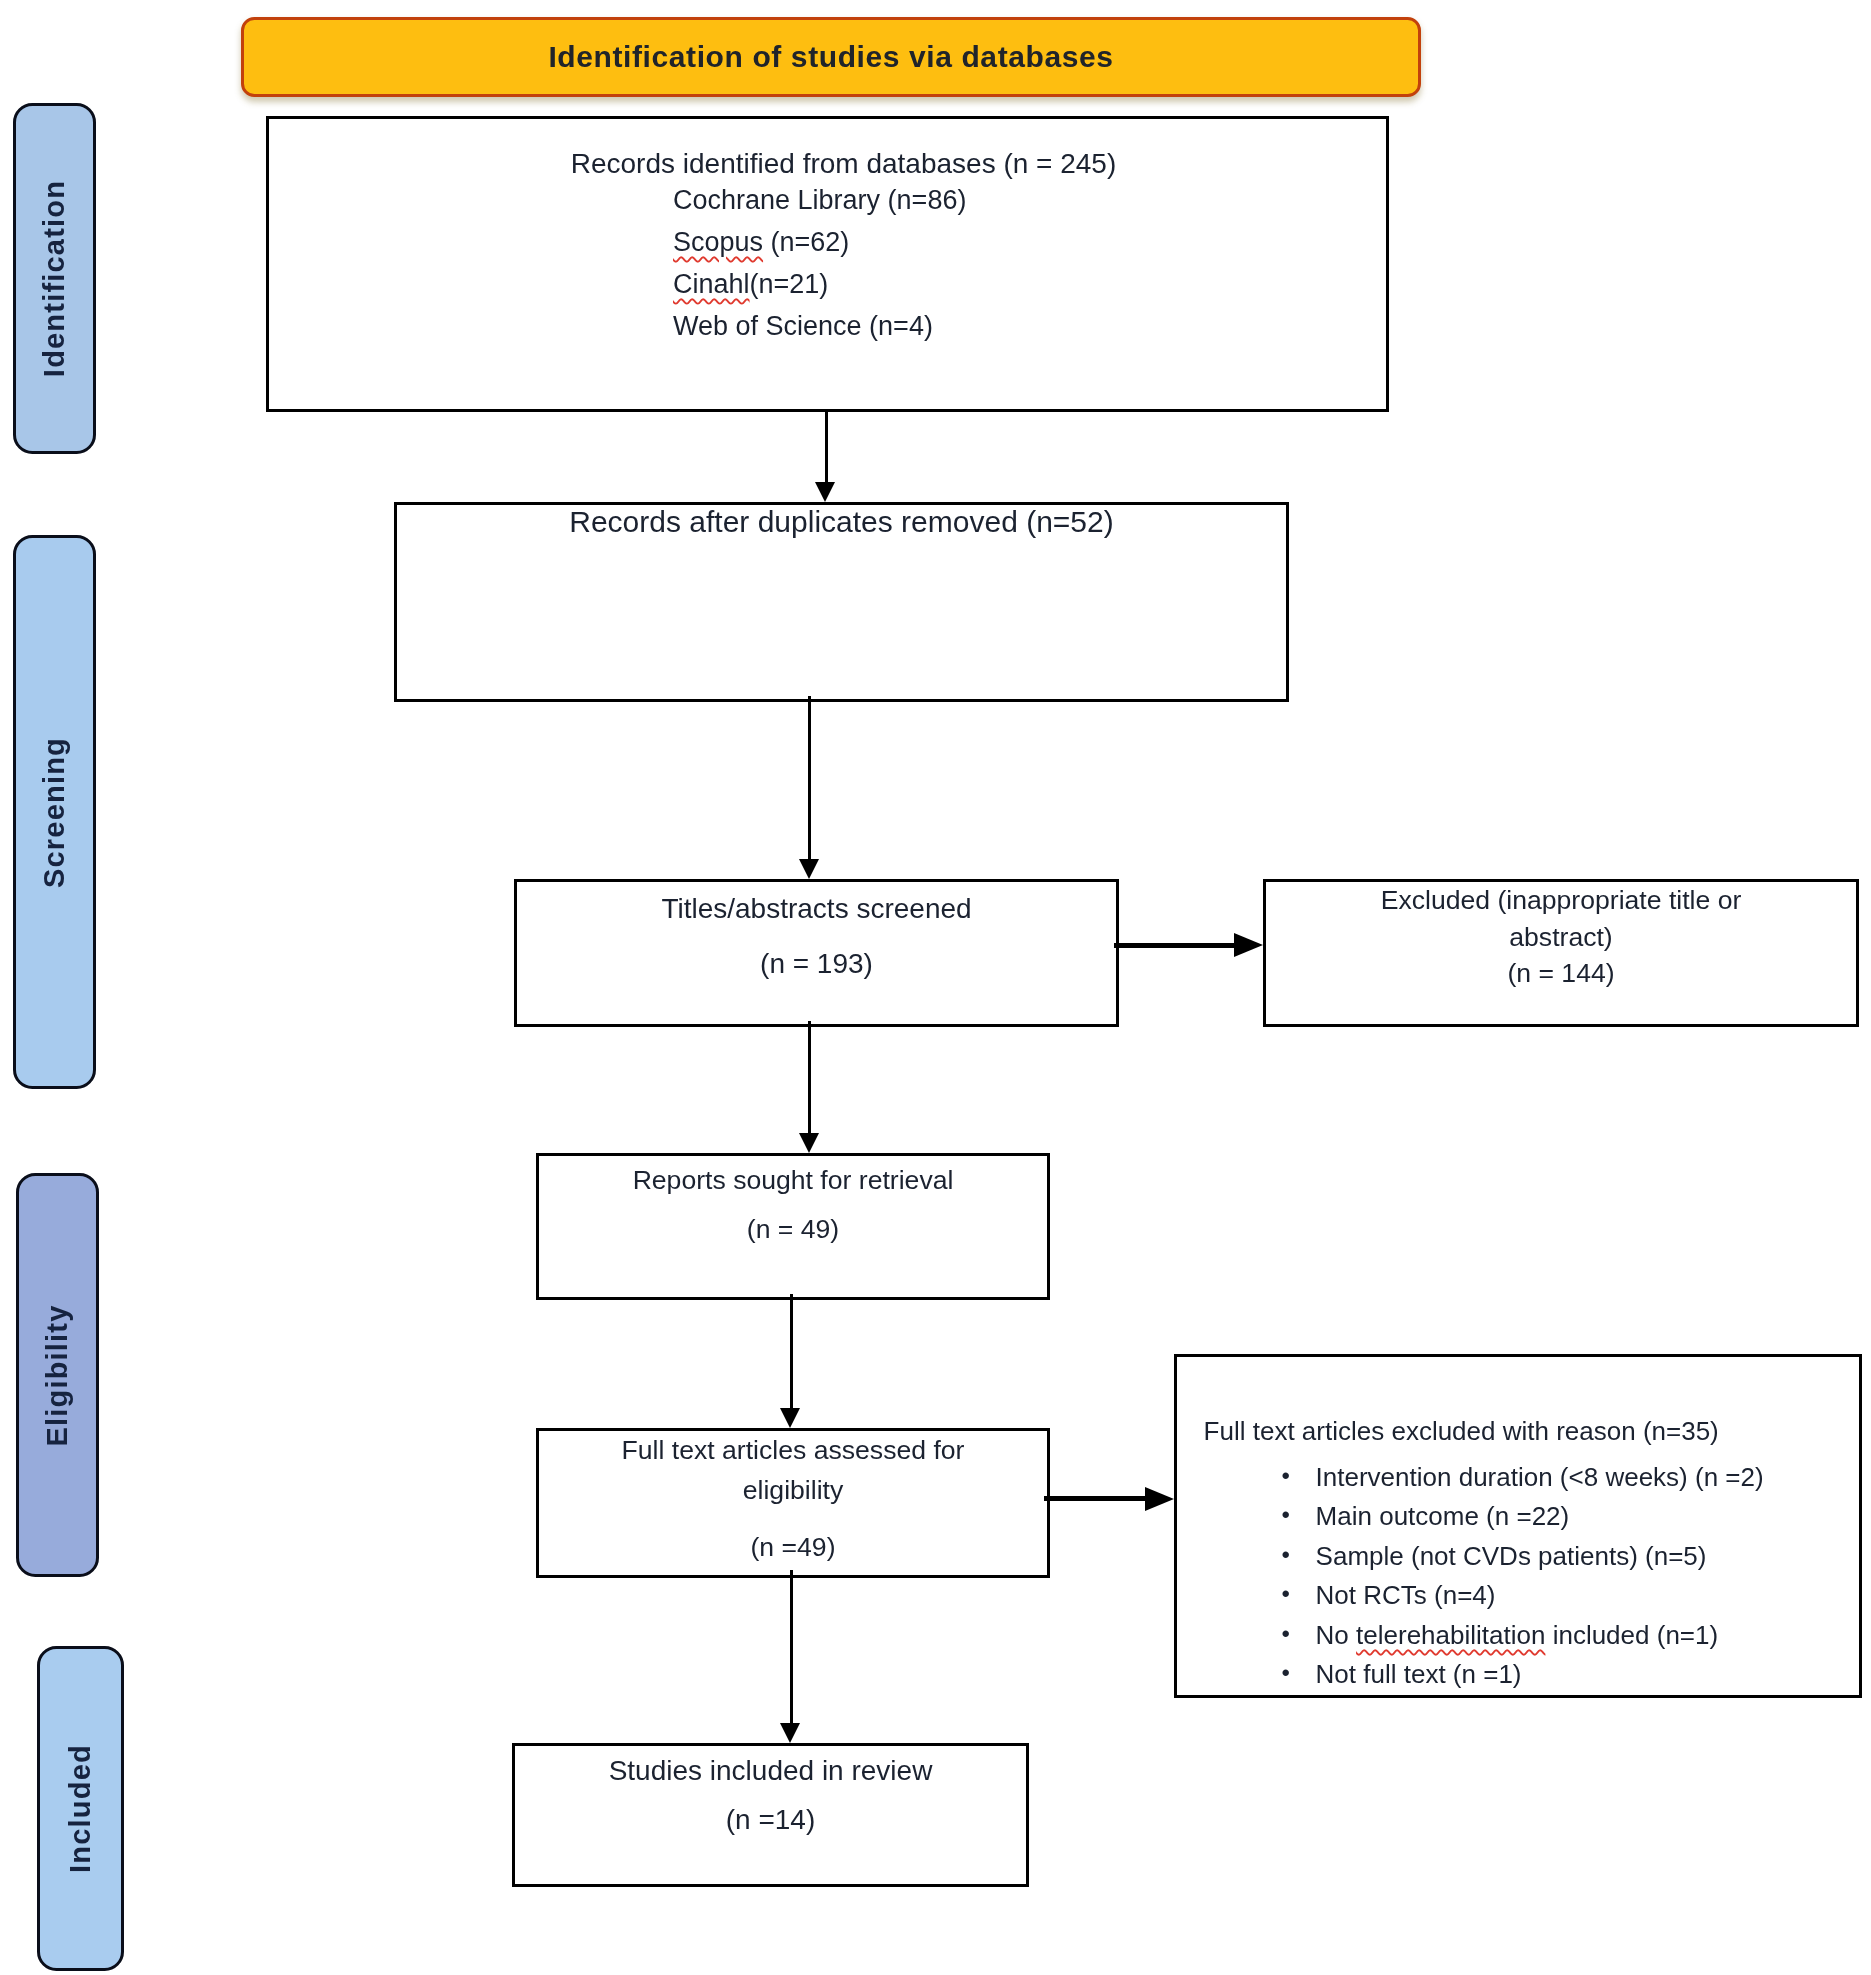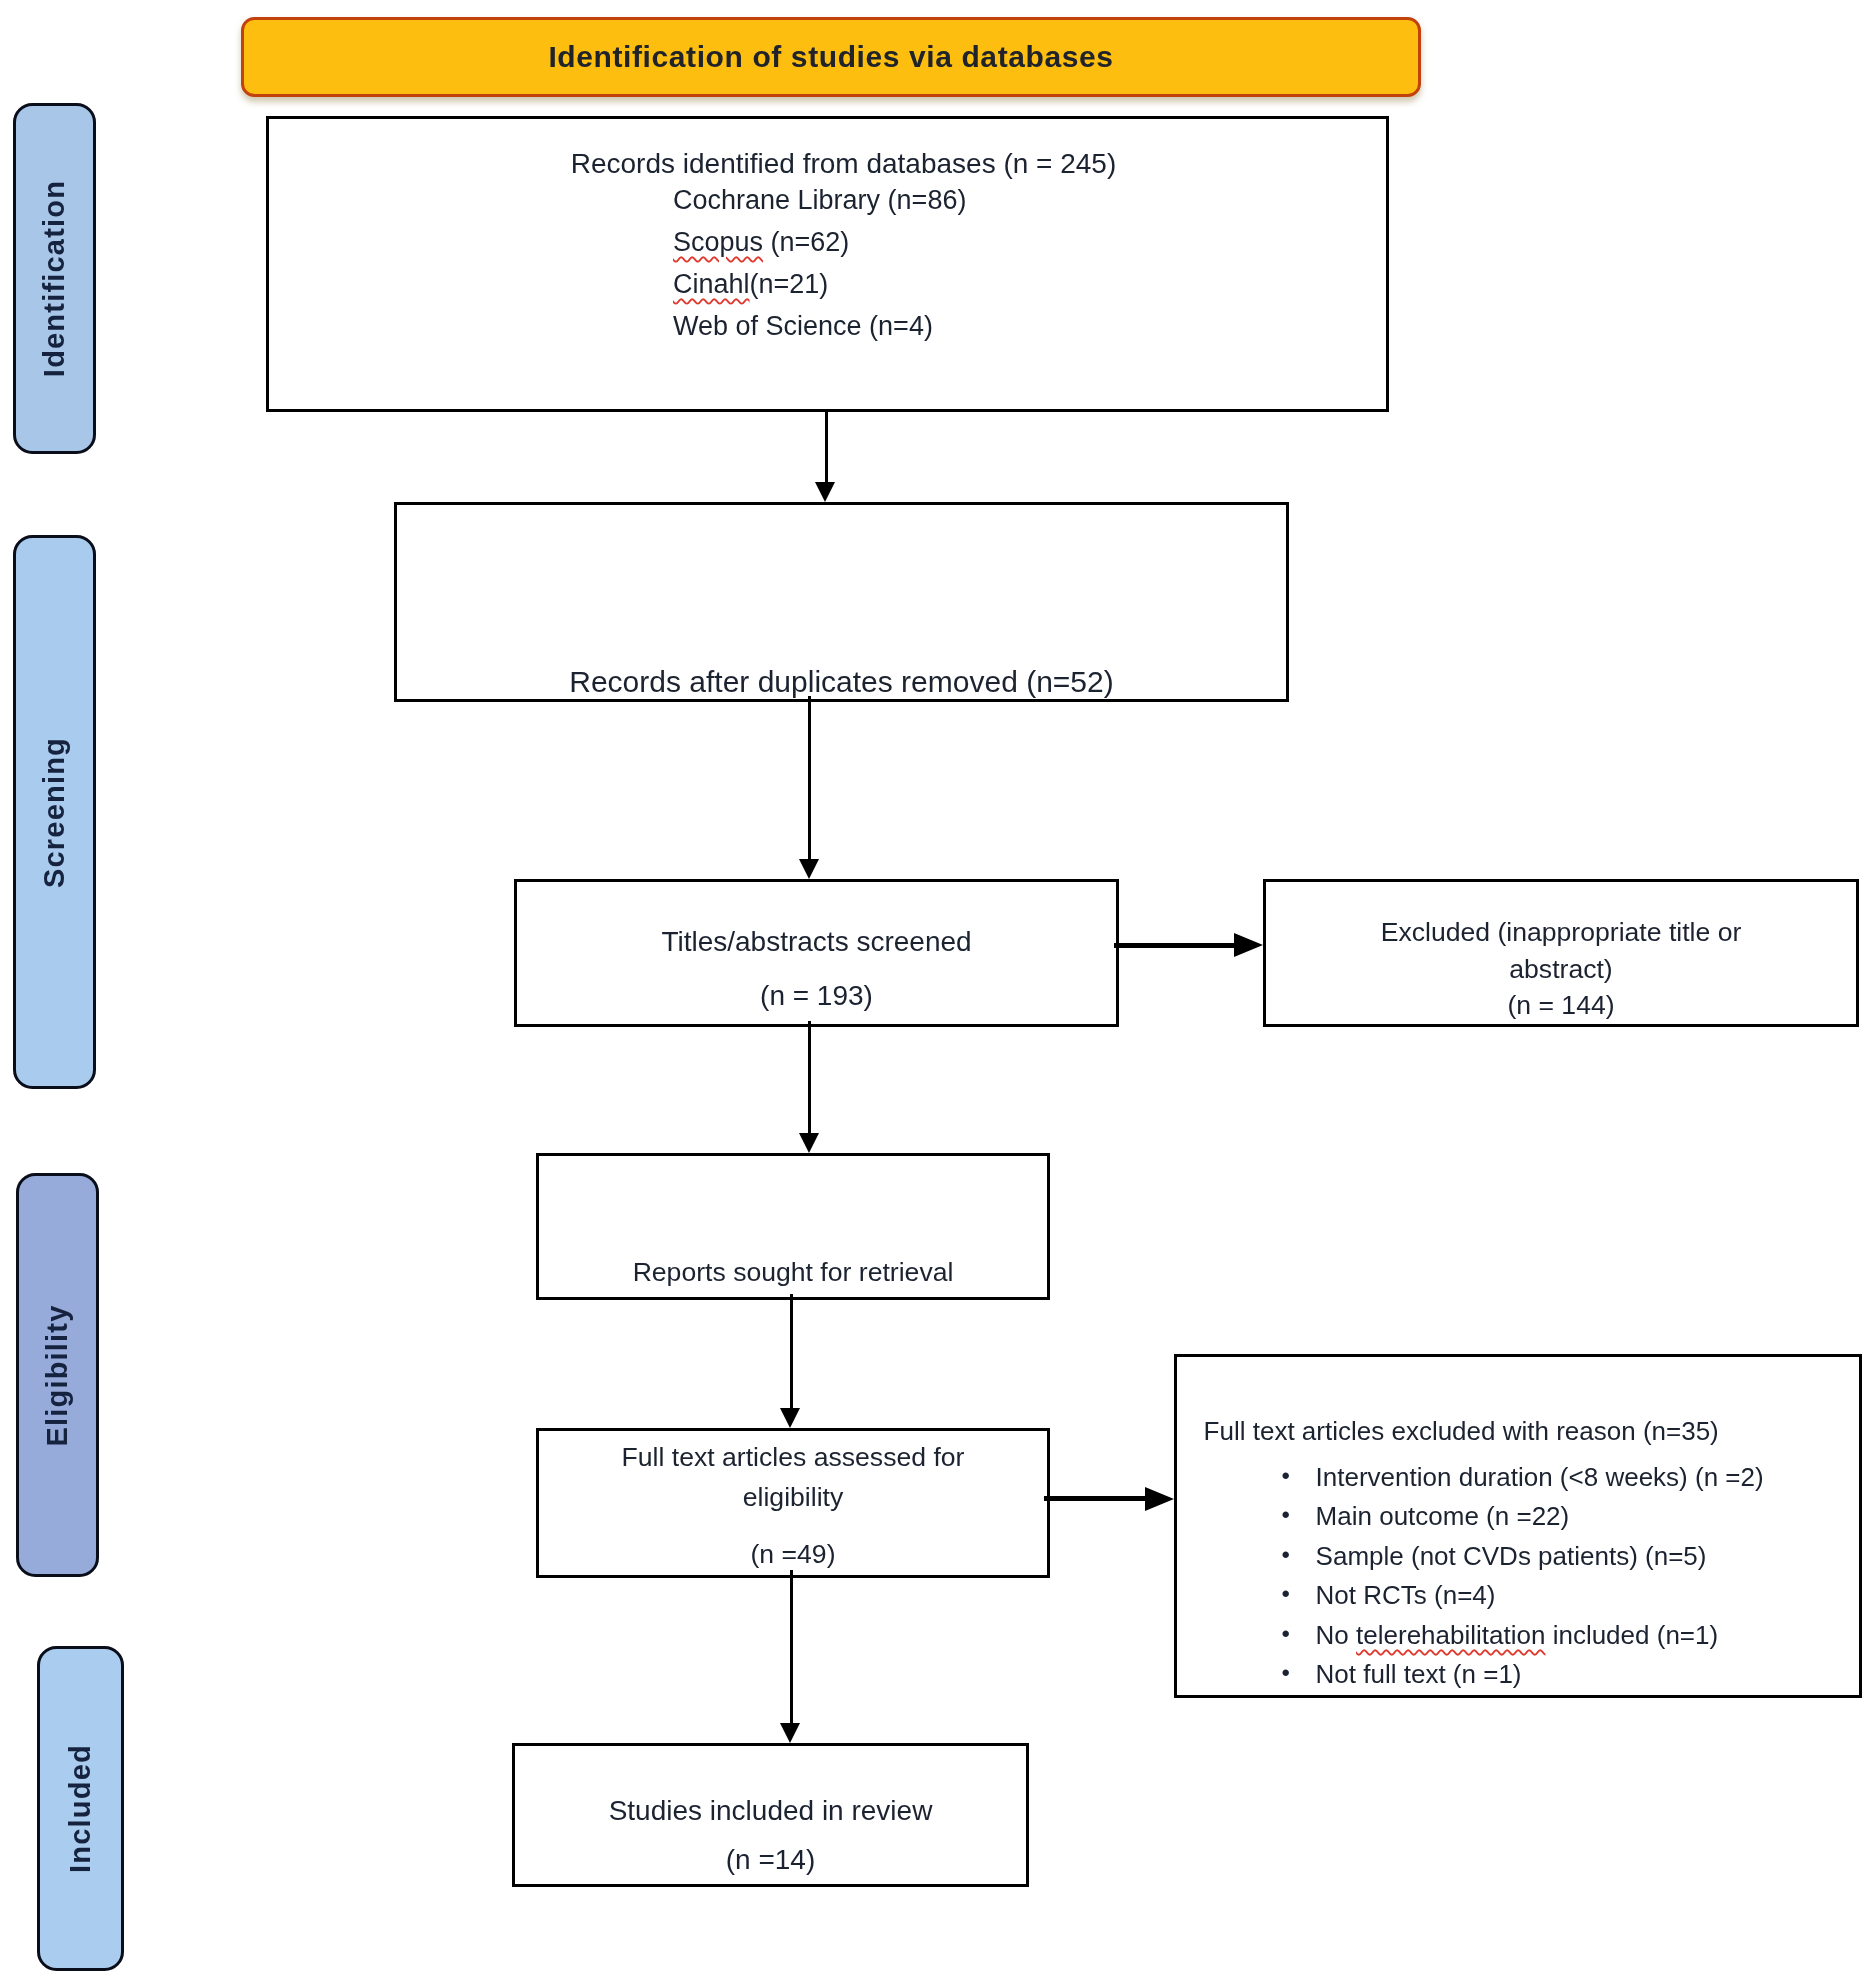--- a/index.html
+++ b/index.html
@@ -41,21 +41,21 @@
   #stage-screening     {left:13.3px;top:535px;width:77px;height:548px;}
   #stage-eligibility   {left:15.7px;top:1173px;width:77px;height:398px;}
   #stage-included      {left:37px;top:1646px;width:81px;height:319px;}
 
   
   .flowbox{
     position:absolute;
     background:#ffffff;
     border:3px solid #000000;
     text-align:center;
-    display:flex;flex-direction:column;justify-content:flex-end;
+    display:flex;flex-direction:column;justify-content:flex-start;
     font-size:28px;
   }
   #box-records-identified{
     left:266px;top:116px;width:1123px;height:296px;
     justify-content:flex-start;padding-top:29px;box-sizing:border-box;
   }
   #box-records-identified .title{font-size:28px;padding-left:32px;}
   .dblist{
     margin-left:404px;
     text-align:left;font-size:27px;line-height:1.55;
@@ -150,20 +150,21 @@
   </div>
 
   <div class="flowbox" id="box-excluded-screening">
     <div>Excluded (inappropriate title or</div>
     <div>abstract)</div>
     <div>(n = 144)</div>
   </div>
 
   <div class="flowbox" id="box-reports-sought">
     <div>Reports sought for retrieval</div>
+    <div>(n = 49)</div>
   </div>
 
   <div class="flowbox" id="box-fulltext-assessed">
     <div>Full text articles assessed for</div>
     <div>eligibility</div>
     <div class="nline">(n =49)</div>
   </div>
 
   <div class="flowbox" id="box-excluded-fulltext">
     <div class="header">Full text articles excluded with reason (n=35)</div>

